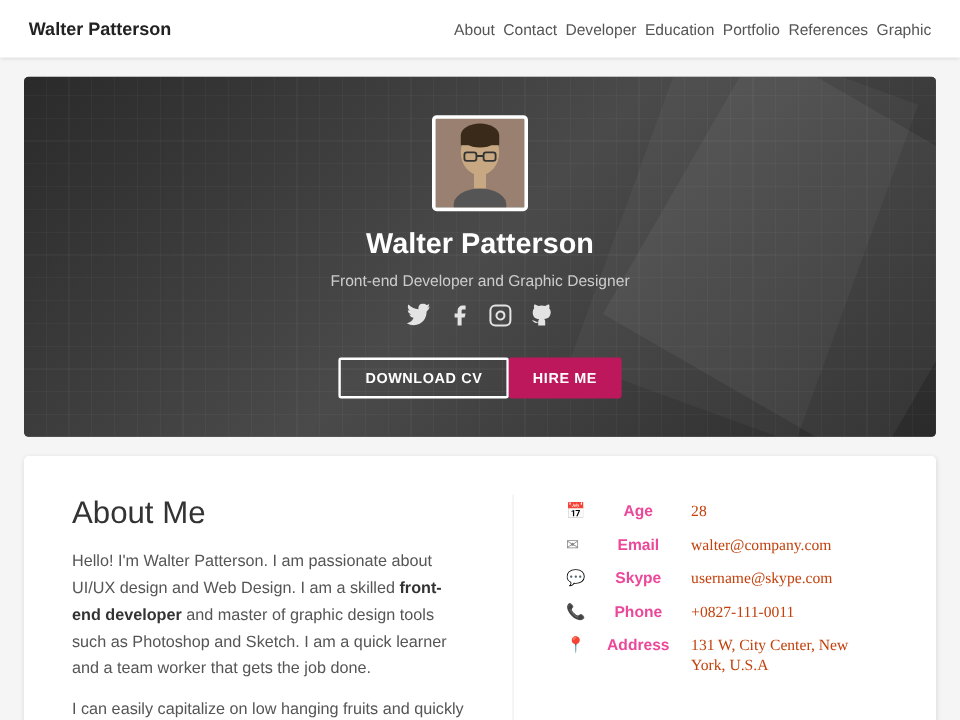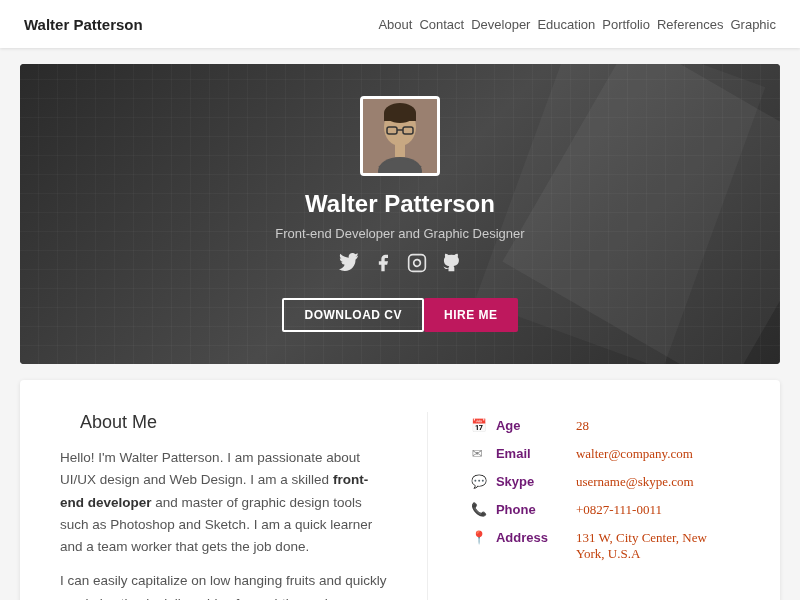--- a/index.html
+++ b/index.html
@@ -170,25 +170,24 @@
     }
     .about-left {
       flex: 1.2;
     }
     .about-right {
       flex: 1;
       border-left: 1px solid #eee;
       padding-left: 40px;
     }
     .section-title {
-      font-size: 18px;
+      font-size: 26px;
       font-weight: 400;
       color: #333;
       margin-bottom: 14px;
-      margin-left: 20px;
     }
     .about-text {
       color: #555;
       line-height: 1.65;
       font-size: 13.5px;
       margin-bottom: 12px;
     }
     .about-text strong {
       font-weight: 700;
       color: #333;
@@ -203,23 +202,24 @@
       width: 100%;
       border-collapse: collapse;
     }
     .bio-table tr td {
       padding: 6px 4px;
       font-size: 13px;
       vertical-align: top;
     }
     .bio-label {
       font-weight: 700;
-      color: #701a75;
+      color: #ec4899;
       white-space: nowrap;
       width: 80px;
+      text-align: center;
     }
     .bio-icon-cell {
       width: 24px;
       color: #888;
     }
     .bio-value {
       color: #c2410c;
       font-family: Liberation Serif, serif;
     }
   </style>

